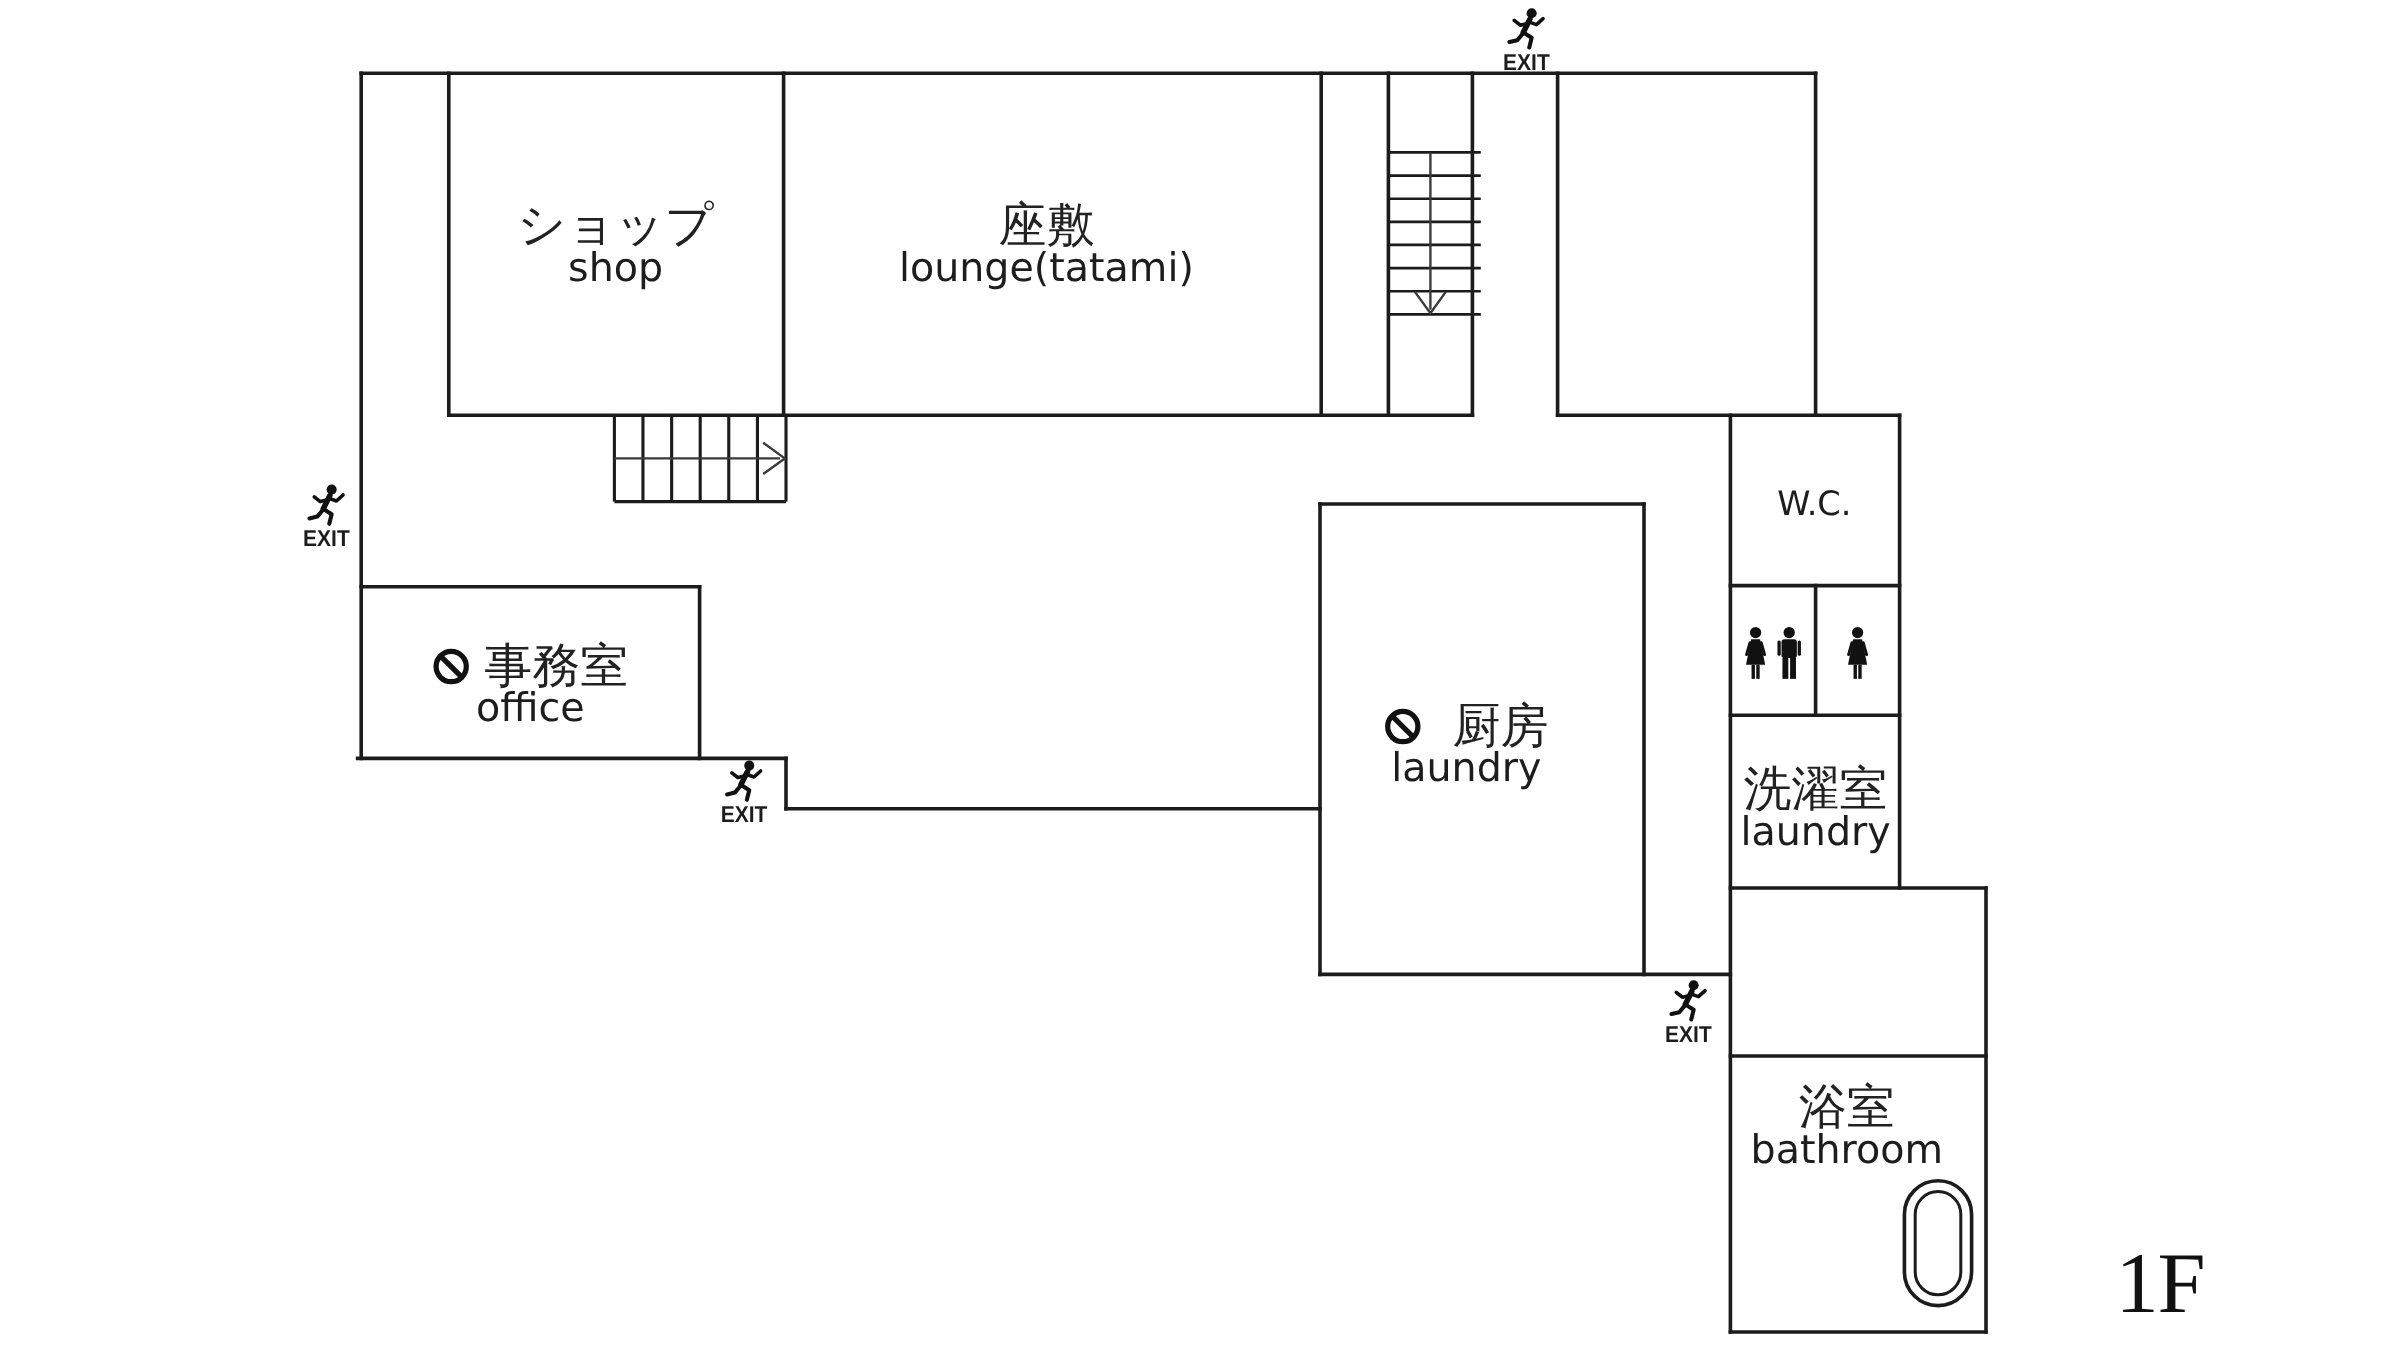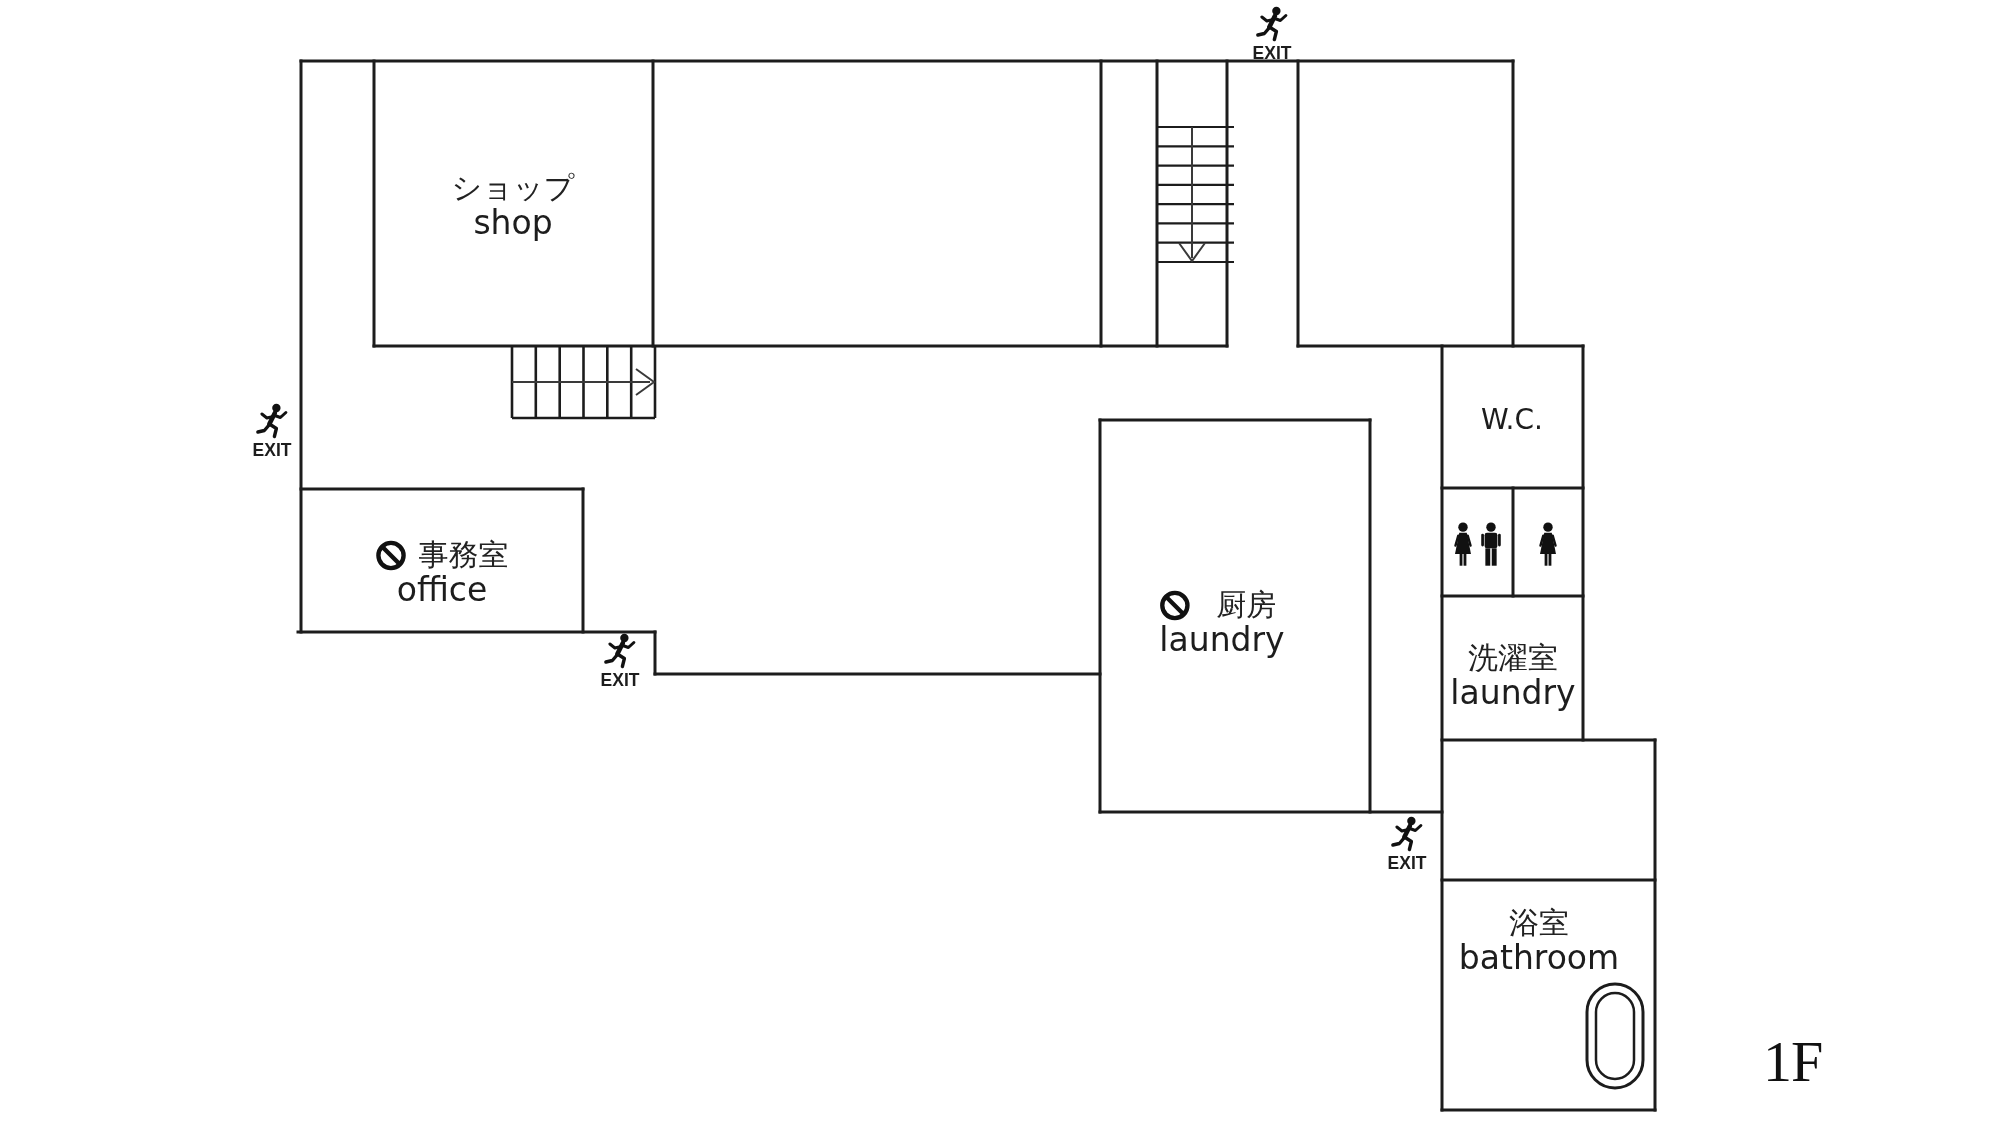--- a/index.html
+++ b/index.html
@@ -3,31 +3,31 @@
 <meta charset="utf-8">
 <style>
   html,body{margin:0;padding:0;}
   body{
     width:2000px;height:1125px;background:#ffffff;position:relative;overflow:hidden;
     font-family:"DejaVu Sans","Liberation Sans",sans-serif;color:#1d1d1d;
   }
   .plan{position:absolute;left:0;top:0;width:2000px;height:966px;}
   svg.layer{position:absolute;left:0;top:0;}
   .room-label{position:absolute;transform:translateX(-50%);text-align:center;white-space:nowrap;}
-  .jp{font-size:30px;line-height:36px;color:#222;}
+  .jp{font-size:40px;line-height:36px;color:#222;}
   .en{font-size:33px;line-height:33px;color:#1d1d1d;}
   .label-row{display:flex;align-items:center;justify-content:flex-start;}
   .label-row .noentry{margin-right:12px;}
   .label-row.wide .noentry{margin-right:26px;}
   .exit{position:absolute;transform:translateX(-50%);display:flex;flex-direction:column;align-items:center;}
   .exit-text{font-size:19px;font-weight:600;letter-spacing:0px;line-height:19px;margin-top:1px;
     font-family:"Liberation Sans",sans-serif;transform:scaleX(.92);}
   .wc-label{font-size:28px;}
   .floor-label{position:absolute;font-family:"Liberation Serif","DejaVu Serif",serif;
-    font-size:58px;letter-spacing:-1px;color:#111;}
+    font-size:72px;letter-spacing:-1px;color:#111;}
   .toilet-figs{position:absolute;display:flex;align-items:flex-end;gap:3px;transform:translateX(-50%);}
 </style>
 </head>
 <body>
 
 <div class="plan">
 
   <svg class="layer" width="2000" height="1125" viewBox="0 0 2000 1125">
     <g stroke="#1c1c1c" stroke-width="3" stroke-linecap="square" fill="none">
 
@@ -155,20 +155,24 @@
       </g>
     </svg>
     <span class="exit-text">EXIT</span>
   </div>
 
   <div class="room-label" style="left:513px;top:170px;">
     <div class="jp">ショップ</div>
     <div class="en">shop</div>
   </div>
 
+  <div class="room-label" style="left:872px;top:170px;">
+    <div class="jp">座敷</div>
+    <div class="en">lounge(tatami)</div>
+  </div>
 
 
   <div class="room-label" style="left:442px;top:537px;">
     <div class="label-row">
       <svg class="noentry" width="31" height="31" viewBox="0 0 32 32">
         <circle cx="16" cy="16" r="13" stroke="#111" stroke-width="4.5" fill="none"></circle>
         <line x1="8" y1="8" x2="24" y2="24" stroke="#111" stroke-width="4.5"></line>
       </svg>
       <span class="jp">事務室</span>
     </div>

